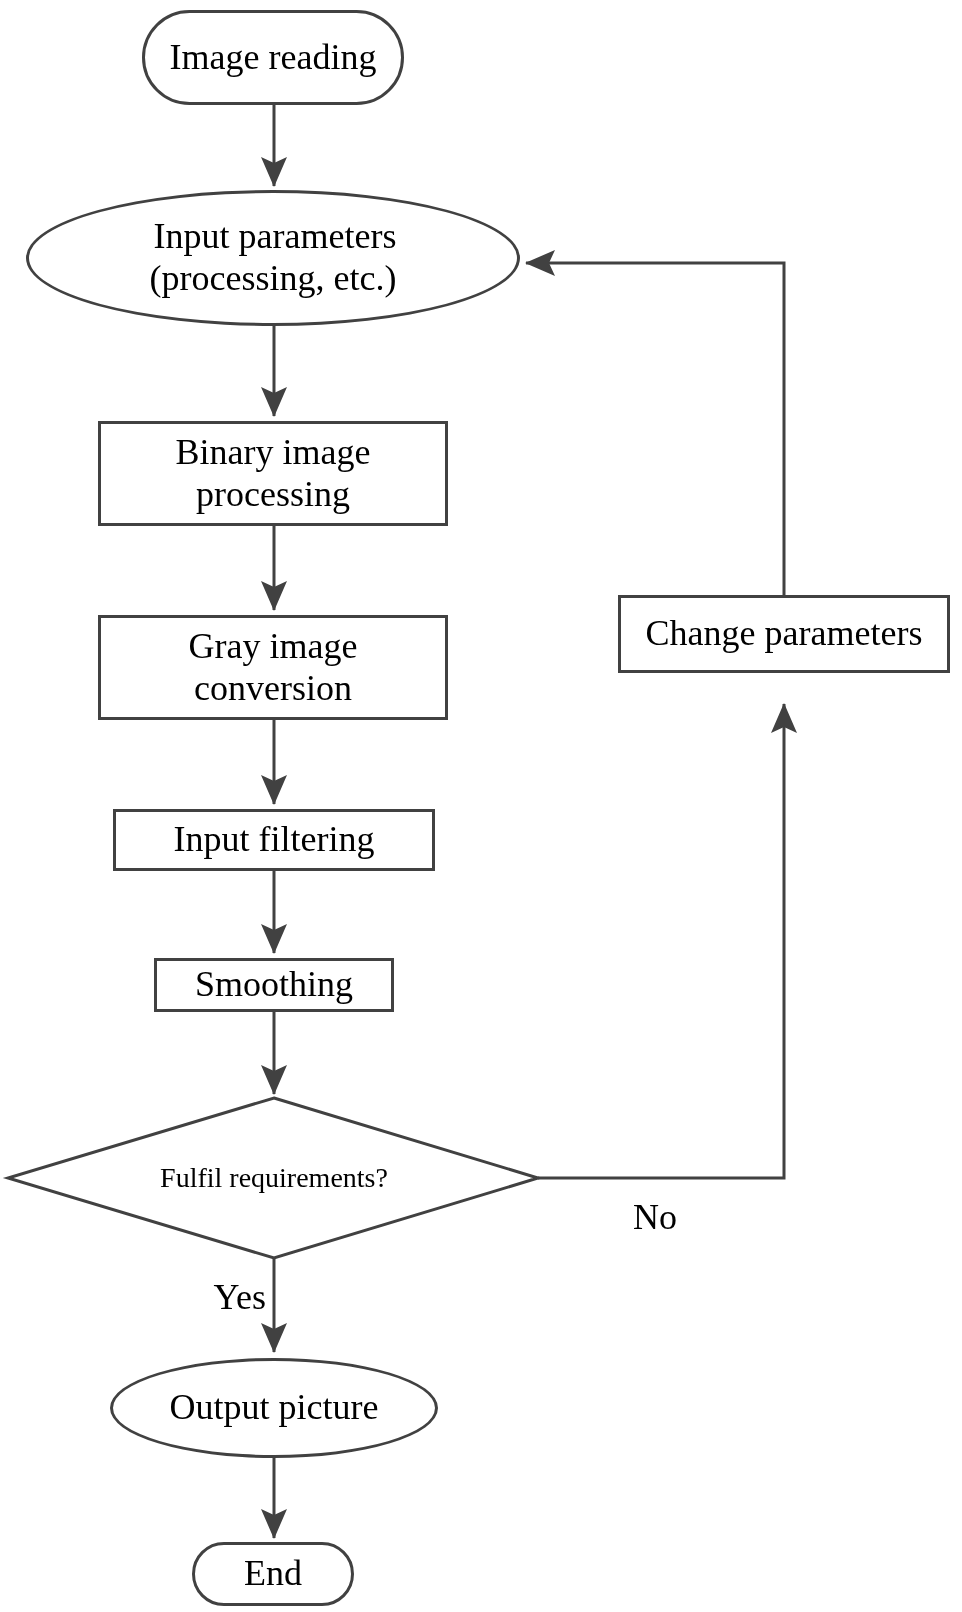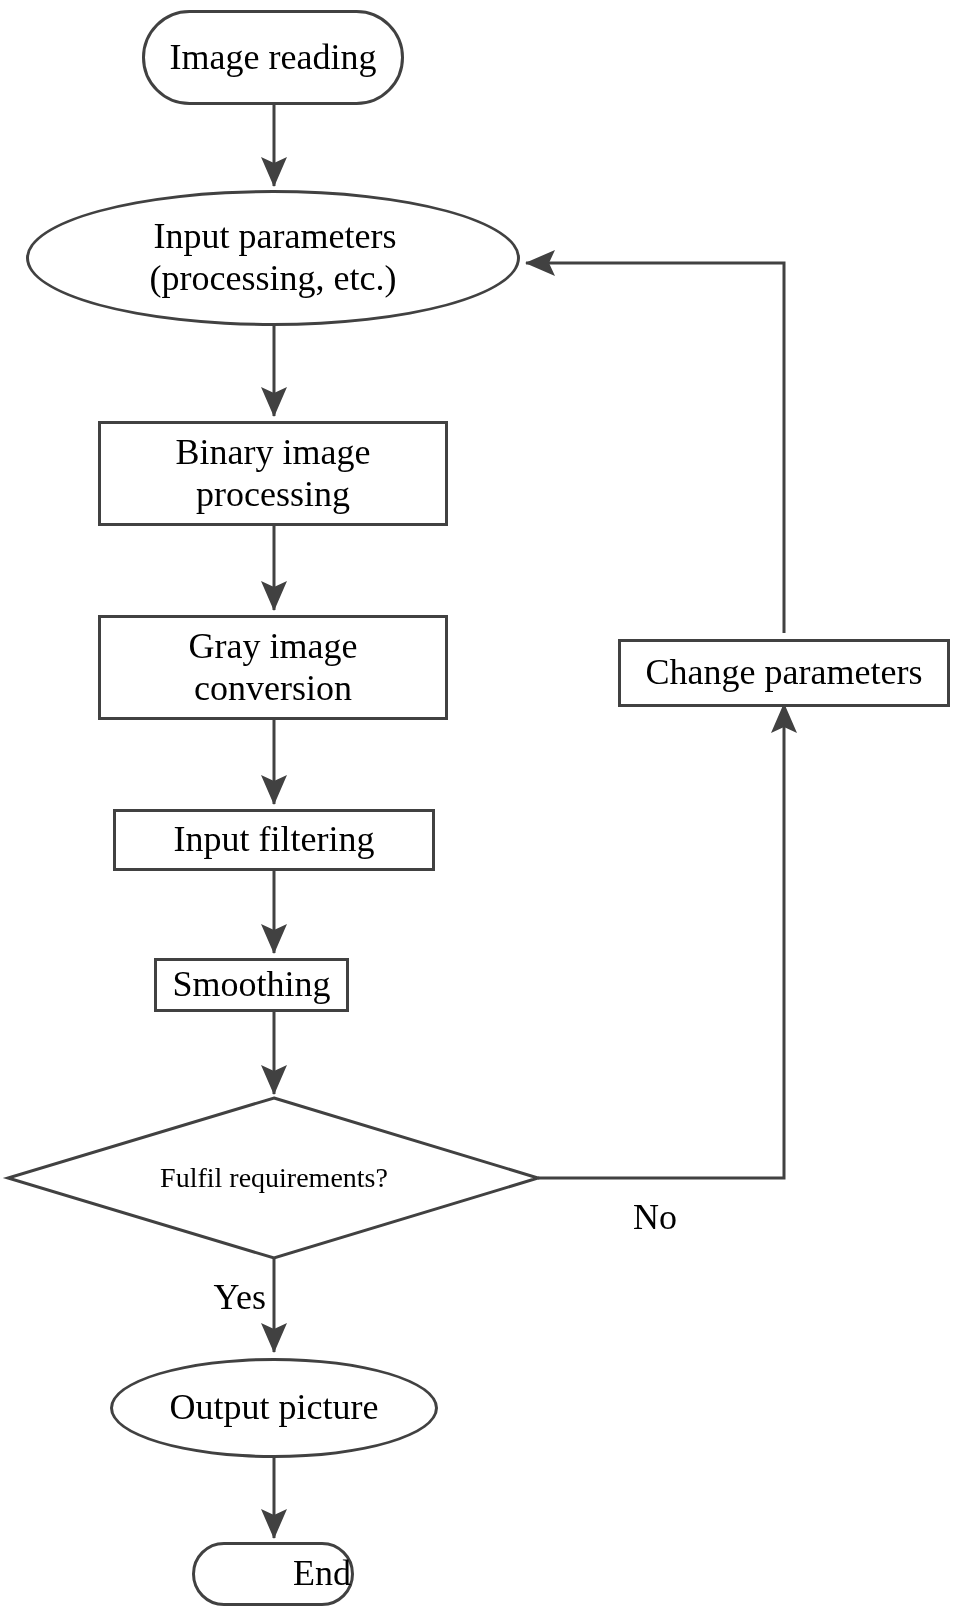--- a/index.html
+++ b/index.html
@@ -106,37 +106,37 @@
     <span>
       <span style="display:block">Gray image</span>
       <span style="display:block">conversion</span>
     </span>
   </div>
 
   <div class="node rect" style="left:113px; top:809px; width:322px; height:62px;">
     <span>Input filtering</span>
   </div>
 
-  <div class="node rect" style="left:154px; top:958px; width:195px; height:54px;">
+  <div class="node rect" style="left:154px; top:958px; width:240px; height:54px;">
     <span>Smoothing</span>
   </div>
 
   <div class="diamond-label" style="left:42px; top:1138px; width:464px; height:80px;">
     <span>Fulfil requirements?</span>
   </div>
 
-  <div class="node rect" style="left:618px; top:639px; width:332px; height:68px;">
+  <div class="node rect" style="left:618px; top:595px; width:332px; height:78px;">
     <span>Change parameters</span>
   </div>
 
   <div class="node ellipse" style="left:110px; top:1358px; width:328px; height:100px;">
     <span>Output picture</span>
   </div>
 
-  <div class="node stadium-small node" style="left:192px; top:1542px; width:162px; height:64px;justify-content:flex-end;">
+  <div class="node stadium-small node" style="left:192px; top:1542px; width:162px; height:64px;">
     <span>End</span>
   </div>
 
   <div class="edge-label" style="left:190px; top:1276px; width:76px;text-align:right;">Yes</div>
 
   <div class="edge-label" style="left:615px; top:1196px; width:80px;">No</div>
 
 </div>
 
 </body></html>

